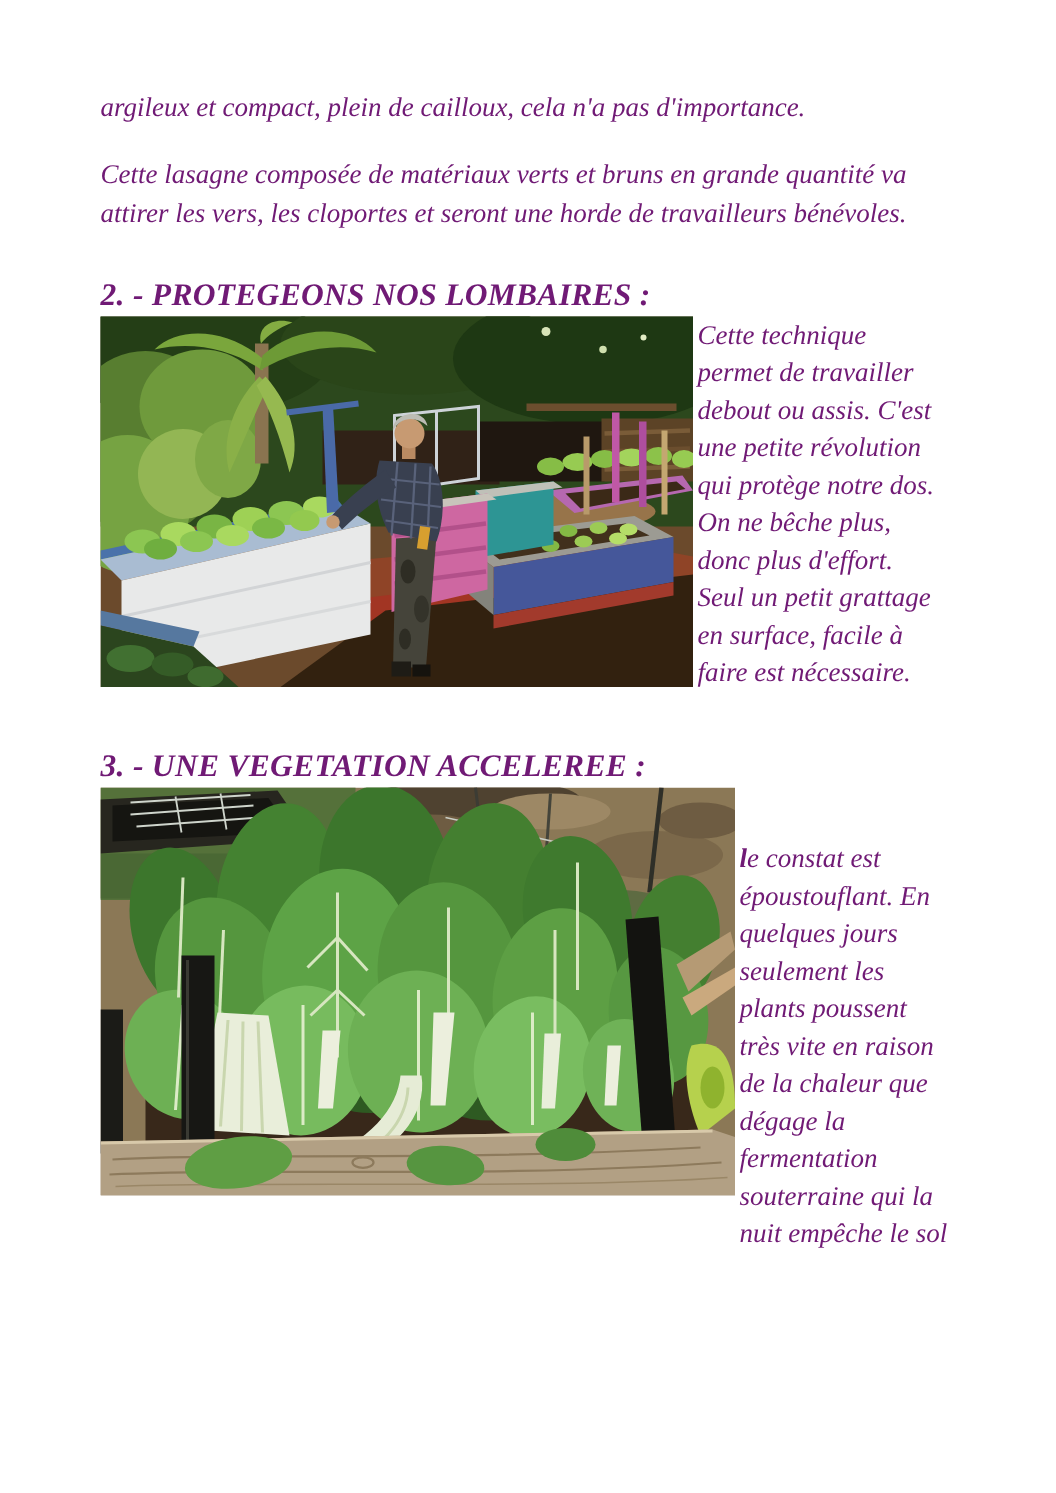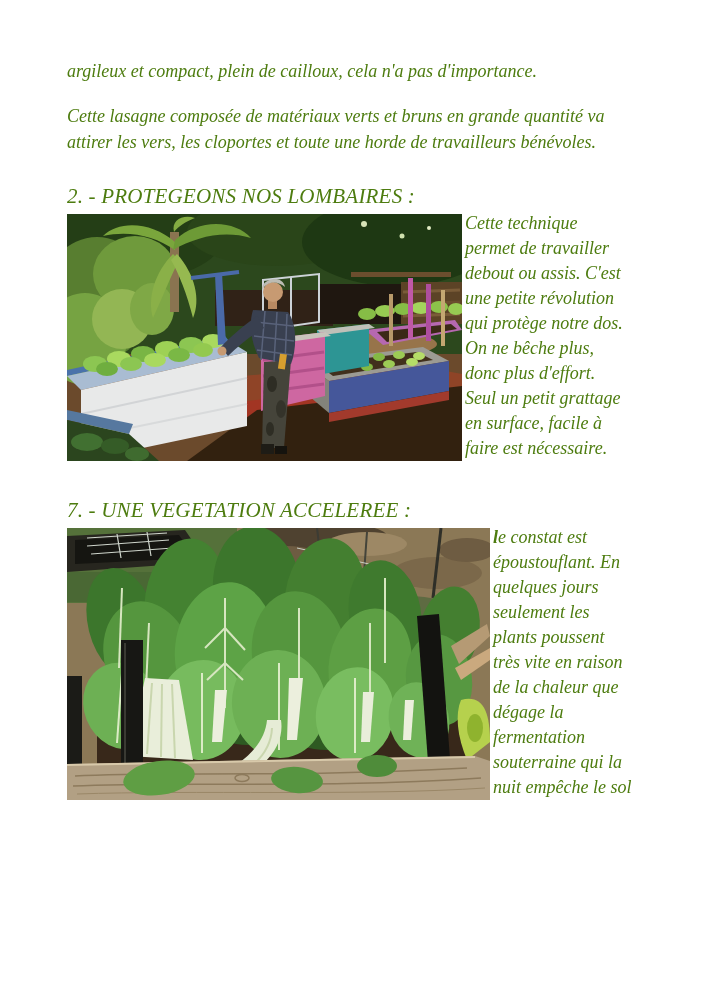--- a/index.html
+++ b/index.html
@@ -3,53 +3,53 @@
 <meta charset="utf-8">
 <style>
   html,body{margin:0;padding:0;background:#ffffff;}
   .page{
     position:relative;
     width:704px;height:995px;
     background:#ffffff;
     overflow:hidden;
     font-family:"Liberation Serif","DejaVu Serif",serif;
     font-style:italic;
-    color:#4d7c0f;
+    color:#701a75;
     box-sizing:border-box;
     padding:58px 57px 0 67px;
   }
   p.body{
     font-size:18px;line-height:26px;
     margin:0 0 19px 0;
     max-width:558px;
   }
   h2.head{
     font-size:21px;line-height:26px;
-    font-weight:normal;font-style:italic;
+    font-weight:bold;font-style:italic;
     margin:28px 0 2px 0;
     letter-spacing:0.2px;
   }
   h2.head.second{margin-top:36px;}
-  .media-row{display:flex;align-items:flex-end;}
+  .media-row{display:flex;align-items:flex-start;}
   .photo{flex:0 0 auto;display:block;}
   .col{
     font-size:18px;line-height:25px;
     margin:0 0 0 3px;
   }
   .col-a{width:190px;}
-  .col-b{width:152px;}
+  .col-b{width:152px;margin-top:35px;}
   .lead{font-weight:bold;font-style:italic;}
 </style>
 </head>
 <body>
 
 <div class="page">
 
   <p class="body">argileux et compact, plein de cailloux, cela n'a pas d'importance.</p>
-  <p class="body">Cette lasagne composée de matériaux verts et bruns en grande quantité va attirer les vers, les cloportes et toute une horde de travailleurs bénévoles.</p>
+  <p class="body">Cette lasagne composée de matériaux verts et bruns en grande quantité va attirer les vers, les cloportes et seront une horde de travailleurs bénévoles.</p>
 
   <h2 class="head">2. - PROTEGEONS NOS LOMBAIRES :</h2>
 
   <div class="media-row">
     <svg class="photo" width="395" height="247" viewBox="0 0 395 247" role="img">
       <rect width="395" height="247" fill="#6b4a2c"></rect>
       <g>
         <rect width="395" height="140" fill="#2c481d"></rect>
         <ellipse cx="60" cy="25" rx="95" ry="42" fill="#243e16"></ellipse>
         <ellipse cx="210" cy="18" rx="90" ry="34" fill="#2a4519"></ellipse>
@@ -182,21 +182,21 @@
         <circle cx="155" cy="137" r="4.5" fill="#c79a72"></circle>
         <rect x="212" y="140" width="7" height="15" fill="#d79f2f" transform="rotate(8 215 147)"></rect>
         <rect x="201" y="86" width="9" height="9" fill="#b98a62"></rect>
         <circle cx="206" cy="78" r="10" fill="#c79a72"></circle>
         <path d="M195,76 C194,64 216,60 218,73 C210,66 200,67 195,76 Z" fill="#bcbcb4"></path>
       </g>
     </svg>
     <p class="col col-a">Cette technique<br>permet de travailler<br>debout ou assis. C'est<br>une petite révolution<br>qui protège notre dos.<br>On ne bêche plus,<br>donc plus d'effort.<br>Seul un petit grattage<br>en surface, facile à<br>faire est nécessaire.</p>
   </div>
 
-  <h2 class="head second">7. - UNE VEGETATION ACCELEREE :</h2>
+  <h2 class="head second">3. - UNE VEGETATION ACCELEREE :</h2>
 
   <div class="media-row">
     <svg class="photo" width="423" height="272" viewBox="0 0 423 272" role="img">
       <rect width="423" height="272" fill="#8b7856"></rect>
       <g>
         <ellipse cx="250" cy="8" rx="70" ry="14" fill="#4f4230"></ellipse>
         <ellipse cx="220" cy="30" rx="35" ry="12" fill="#6e5c42"></ellipse>
         <ellipse cx="300" cy="16" rx="40" ry="12" fill="#9d8865"></ellipse>
         <ellipse cx="370" cy="45" rx="45" ry="16" fill="#7b684a"></ellipse>
         <ellipse cx="260" cy="70" rx="40" ry="14" fill="#6e5c42"></ellipse>

